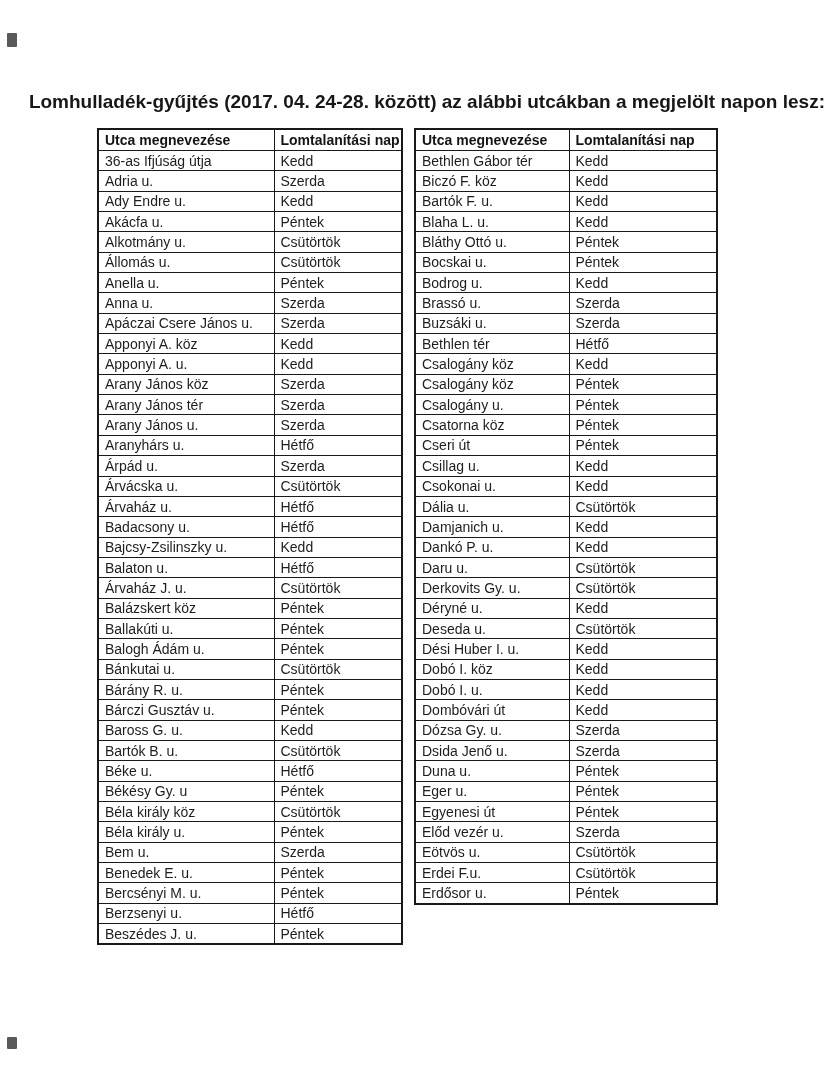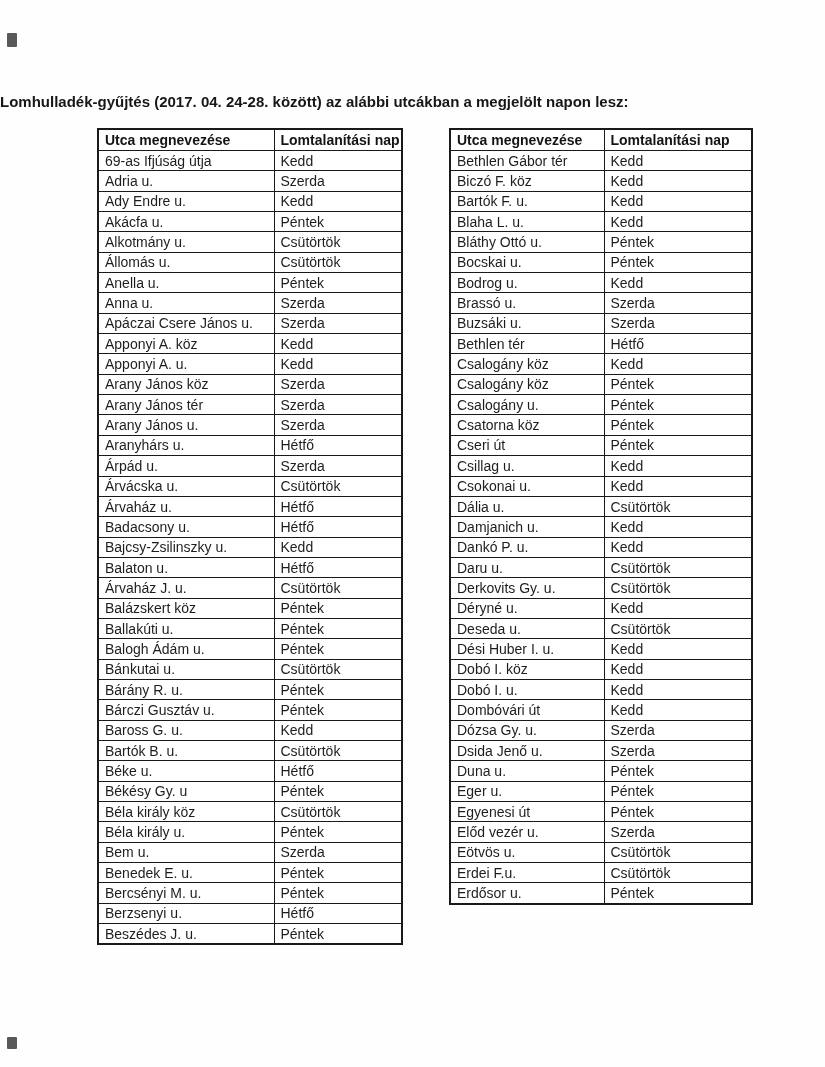--- a/index.html
+++ b/index.html
@@ -11,31 +11,31 @@
     position: relative;
     overflow: hidden;
   }
   .page {
     position: absolute; inset: 0;
     background: #fefefe;
   }
   .doc-title {
     position: absolute;
     top: 93px; left: 0; right: 0;
-    text-align: left;
-    font-size: 15px;
+    text-align: right;
+    font-size: 19px;
     font-weight: 700;
     line-height: 18px;
     color: #171717;
   }
   .tables-wrap {
     position: absolute;
     top: 128px; left: 97px;
     display: flex;
-    gap: 46px;
+    gap: 11px;
     align-items: flex-start;
   }
   table.schedule {
     border-collapse: collapse;
     table-layout: fixed;
     border: 2px solid #191919;
     background: #fff;
   }
   table.schedule-left  { width: 304px; }
   table.schedule-right { width: 302px; }
@@ -89,21 +89,21 @@
           <col class="col-day-l">
         </colgroup>
     <thead>
           <tr>
             <th>Utca megnevezése</th>
             <th>Lomtalanítási nap</th>
           </tr>
         </thead>
         <tbody>
           <tr>
-            <td>69-as Ifjúság útja</td>
+            <td>36-as Ifjúság útja</td>
             <td>Kedd</td>
           </tr>
           <tr>
             <td>Adria u.</td>
             <td>Szerda</td>
           </tr>
           <tr>
             <td>Ady Endre u.</td>
             <td>Kedd</td>
           </tr>

